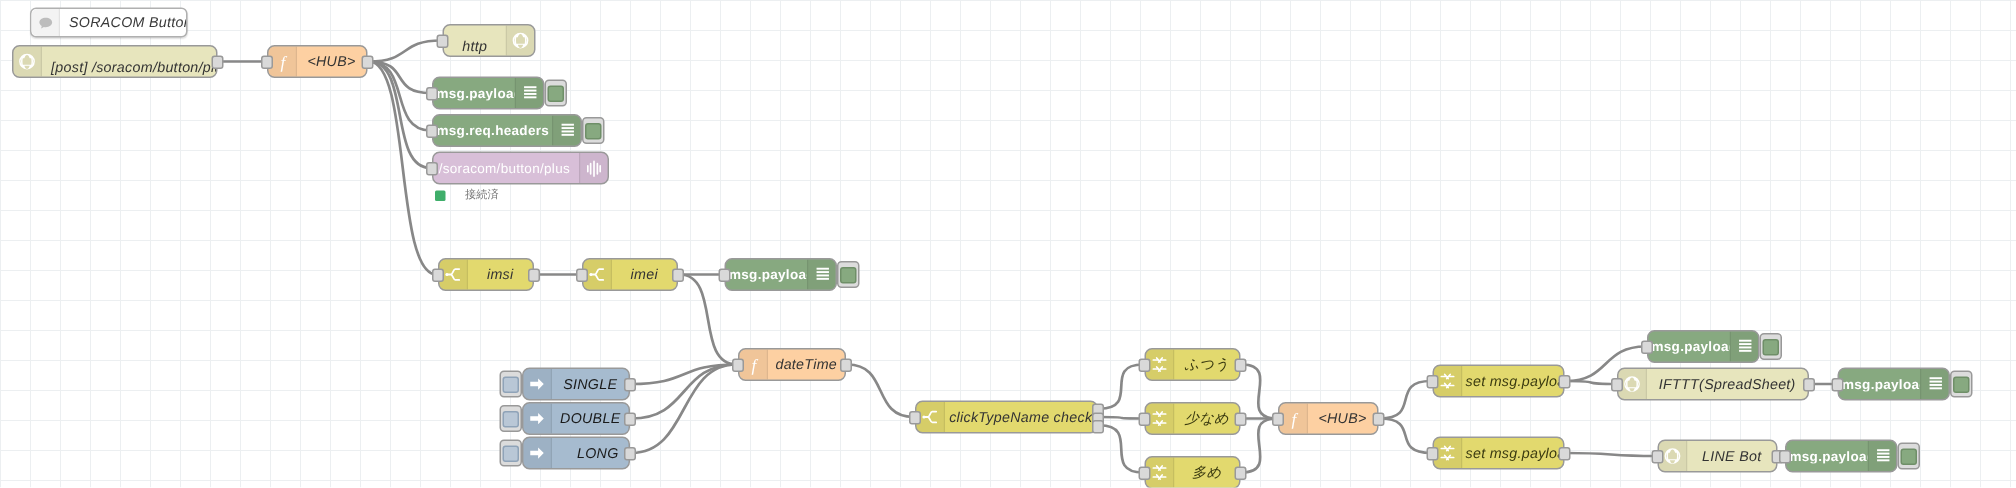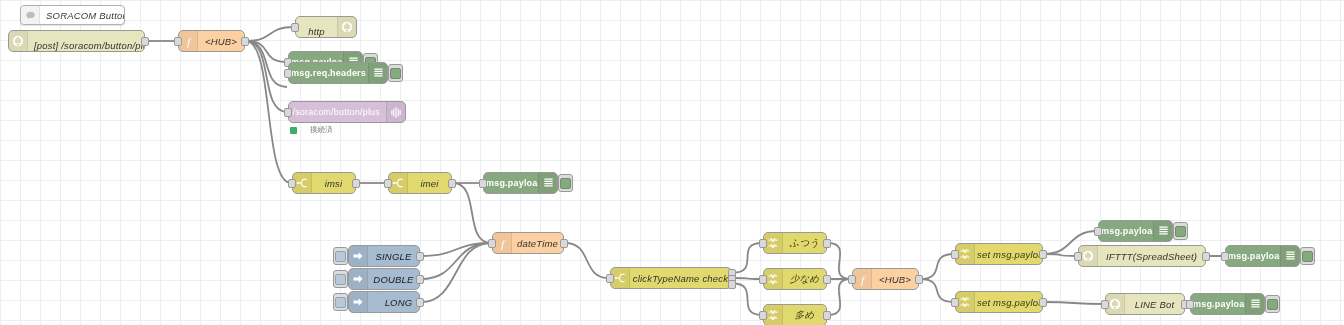--- a/index.html
+++ b/index.html
@@ -165,21 +165,21 @@
           <rect x="1.5" y="5" width="11" height="1.7" fill="#fff"></rect>
           <rect x="1.5" y="8" width="11" height="1.7" fill="#fff"></rect>
           <rect x="1.5" y="11" width="11" height="1.7" fill="#fff"></rect>
         </svg>
       </span>
       <span class="port in"></span>
       <span class="dbgbtn">
         <i></i>
       </span>
     </div>
-    <div class="node c-debug" style="left: 288px; top: 62px; width: 100px;">
+    <div class="node c-debug" style="left: 288px; top: 76px; width: 100px;">
       <span class="lbl plain rgt">msg.req.headers</span>
       <span class="icell right">
         <svg class="gly" width="11" height="12" viewBox="0 0 14 16">
           <rect x="1.5" y="2" width="11" height="1.7" fill="#fff"></rect>
           <rect x="1.5" y="5" width="11" height="1.7" fill="#fff"></rect>
           <rect x="1.5" y="8" width="11" height="1.7" fill="#fff"></rect>
           <rect x="1.5" y="11" width="11" height="1.7" fill="#fff"></rect>
         </svg>
       </span>
       <span class="port in"></span>

